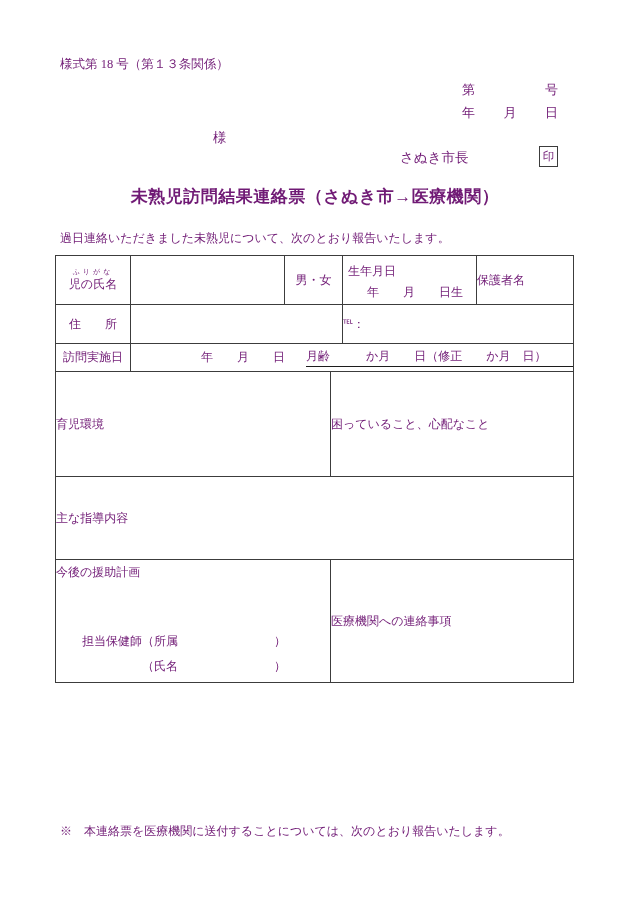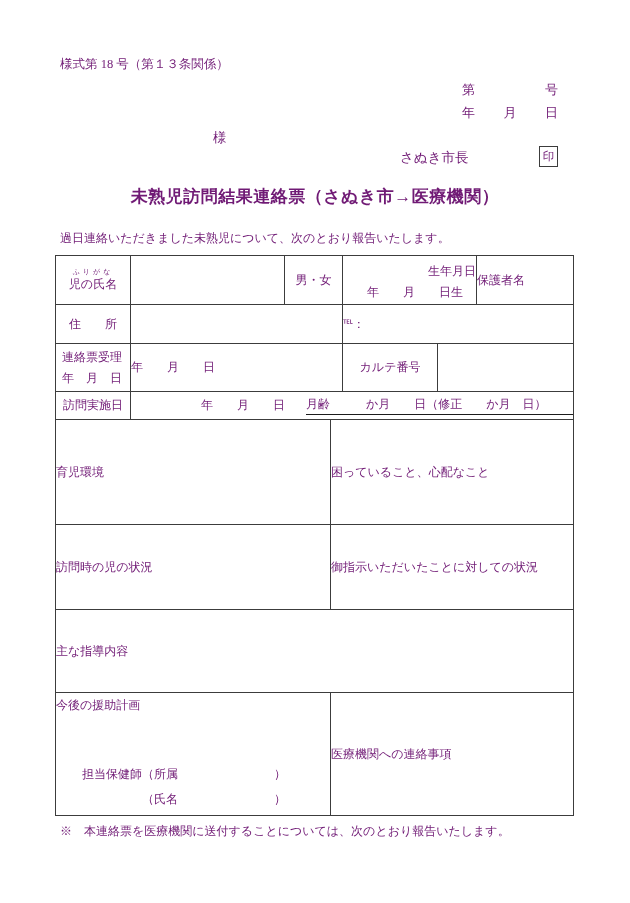--- a/index.html
+++ b/index.html
@@ -39,21 +39,21 @@
   }
   td.ctr { text-align:center; }
   td.top { vertical-align:top; padding:5px 7px; }
   td.bot { vertical-align:bottom; padding:4px 6px; }
   .nowrap { white-space:nowrap;text-align:right; }
 
   .ruby-wrap { line-height:1.1; }
   .ruby-txt  { font-size:7px; letter-spacing:3px; display:block; }
   .ruby-base { font-size:12px; display:block; margin-top:1px; }
 
-  .birth-label { padding:4px 0 0 5px;text-align:right; }
+  .birth-label { padding:4px 0 0 5px; }
   .birth-value { padding:4px 0 0 24px; white-space:nowrap; }
 
   .receipt-l1, .receipt-l2 { padding-left:6px; line-height:21px; white-space:nowrap; }
   .receipt-value { text-align:left; padding-left:102px; white-space:nowrap; }
 
   .visit-row  { display:flex; align-items:center; width:100%; }
   .visit-date { width:175px; padding-left:70px; white-space:nowrap; }
   .visit-age  { flex:1; border-bottom:1px solid #1c1c1c; white-space:nowrap; padding-bottom:1px; }
 
   .plan-cell   { display:block; }
@@ -125,33 +125,20 @@
     <tr style="height:39px;">
       <td class="ctr">
         <span class="nowrap">住　　所</span>
       </td>
       <td colspan="3"></td>
       <td class="bot" colspan="3">
         <span>℡：</span>
       </td>
     </tr>
 
-    <tr style="height:48px;">
-      <td>
-        <div class="receipt-l1">連絡票受理</div>
-        <div class="receipt-l2">年　月　日</div>
-      </td>
-      <td class="receipt-value" colspan="3">
-        <span>年　　月　　日</span>
-      </td>
-      <td class="ctr">
-        <span>カルテ番号</span>
-      </td>
-      <td colspan="2"></td>
-    </tr>
 
     <tr style="height:28px;">
       <td class="ctr">
         <span>訪問実施日</span>
       </td>
       <td colspan="6">
         <div class="visit-row">
           <span class="visit-date">年　　月　　日</span>
           <span class="visit-age">月齢　　　か月　　日（修正　　か月　日）</span>
         </div>
@@ -160,28 +147,20 @@
 
     <tr style="height:105px;">
       <td class="top" colspan="3">
         <span>育児環境</span>
       </td>
       <td class="top" colspan="4">
         <span>困っていること、心配なこと</span>
       </td>
     </tr>
 
-    <tr style="height:85px;">
-      <td class="top" colspan="3">
-        <span>訪問時の児の状況</span>
-      </td>
-      <td class="top" colspan="4">
-        <span>御指示いただいたことに対しての状況</span>
-      </td>
-    </tr>
 
     <tr style="height:83px;">
       <td class="top" colspan="7">
         <span>主な指導内容</span>
       </td>
     </tr>
 
     <tr style="height:123px;">
       <td class="top" colspan="3">
         <div class="plan-cell">

